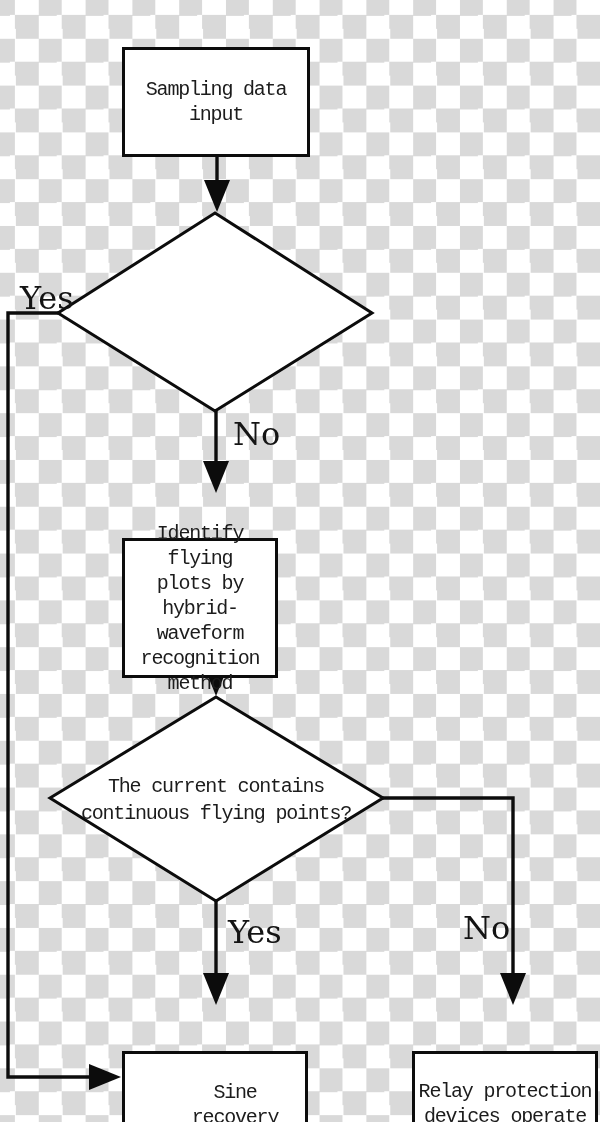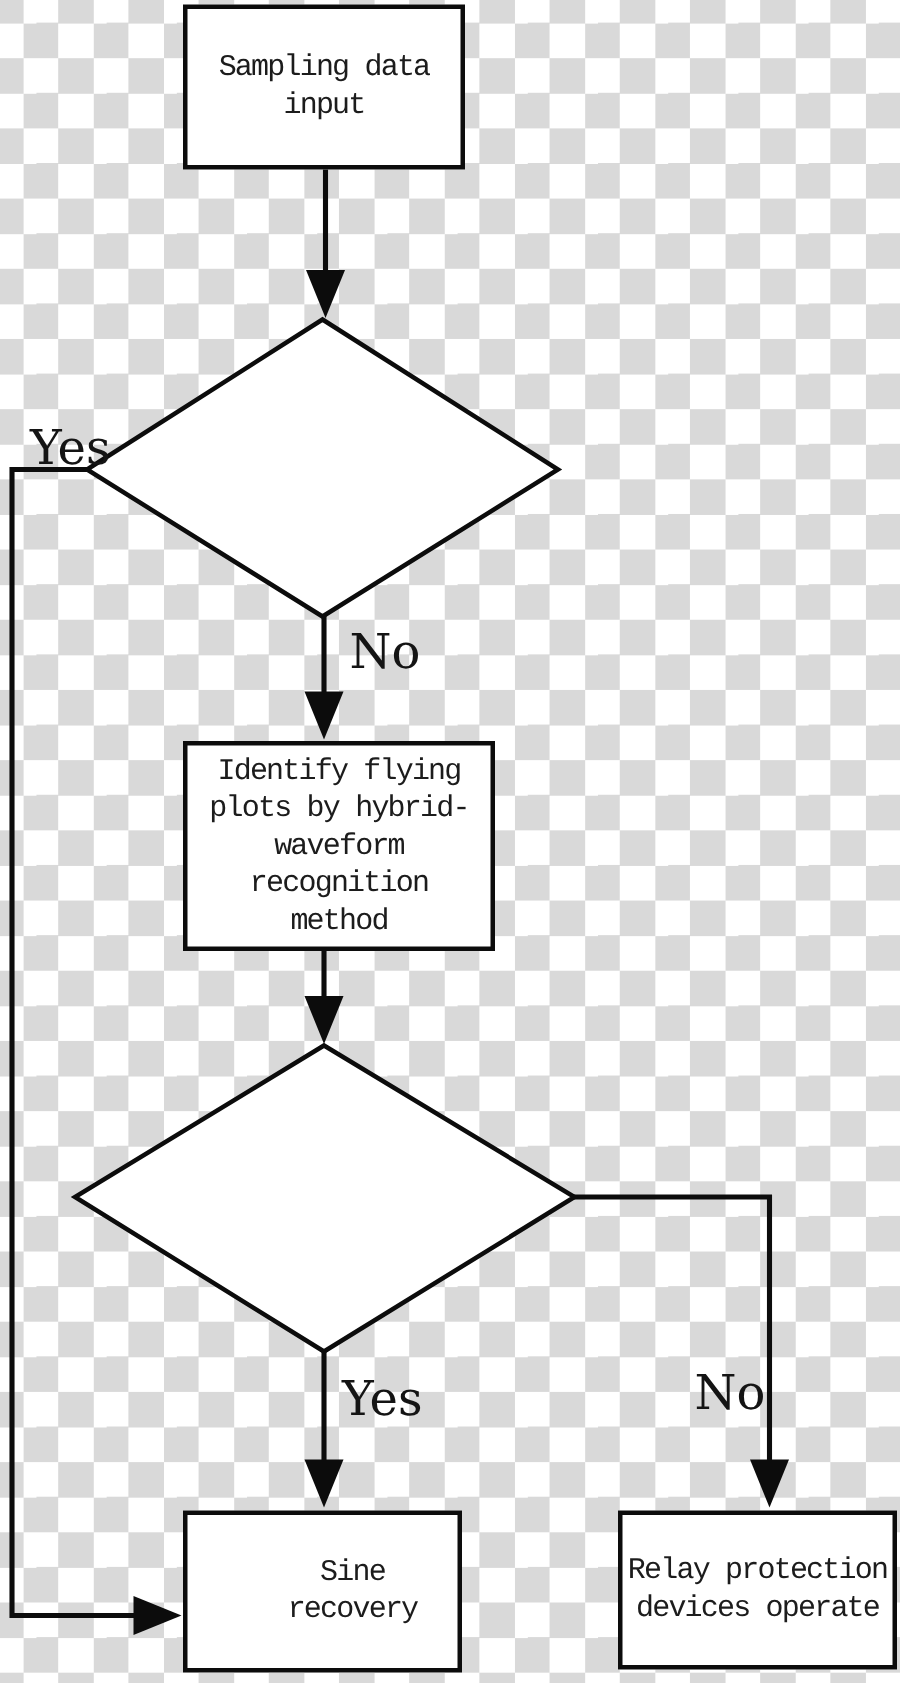--- a/index.html
+++ b/index.html
@@ -29,20 +29,21 @@
   .dshape { fill: #ffffff; stroke: #0c0c0c; stroke-width: 3; }
 
   .node-box {
     position: absolute;
     box-sizing: border-box;
     background: #ffffff;
     border: 3px solid #0c0c0c;
     display: flex;
     align-items: center;
     justify-content: center;
+    margin-top: 44px;
   }
 
   .node-text, .diamond-text {
     font-family: "Liberation Mono", "DejaVu Sans Mono", monospace;
     font-size: 20px;
     letter-spacing: -1.2px;
     line-height: 25px;
     color: #1c1c1c;
     text-align: center;
     white-space: pre-line;
@@ -88,38 +89,40 @@
 
     <polygon class="dshape" points="215,213 372,313 215,411 58,313"></polygon>
     <polygon class="dshape" points="216,697 383,798 216,901 50,798"></polygon>
   </svg>
 
   <div class="node-box" style="left:122px; top:3px; width:188px; height:110px;">
     <div class="node-text">Sampling data
 input</div>
   </div>
 
-  <div class="node-box" style="left:122px; top:494px; width:208px; height:140px;">
+  <div class="node-box" style="left:122px; top:494px; width:156px; height:140px;">
     <div class="node-text">Identify flying
 plots by hybrid-
 waveform
 recognition
 method</div>
   </div>
 
   <div class="node-box" style="left:122px; top:1007px; width:186px; height:108px;padding-left:40px;">
     <div class="node-text">Sine recovery</div>
   </div>
 
   <div class="node-box" style="left:412px; top:1007px; width:186px; height:106px;">
     <div class="node-text">Relay protection
 devices operate</div>
   </div>
 
 
+  <div class="diamond-text" style="left:40px; top:773px; width:352px;">The current contains
+continuous flying points?</div>
 
   <div class="edge-label" style="left:20px; top:283px;">Yes</div>
 
   <div class="edge-label" style="left:233px; top:419px;">No</div>
 
   <div class="edge-label" style="left:228px; top:917px;">Yes</div>
 
   <div class="edge-label" style="left:463px; top:913px;">No</div>
 
 </div>

